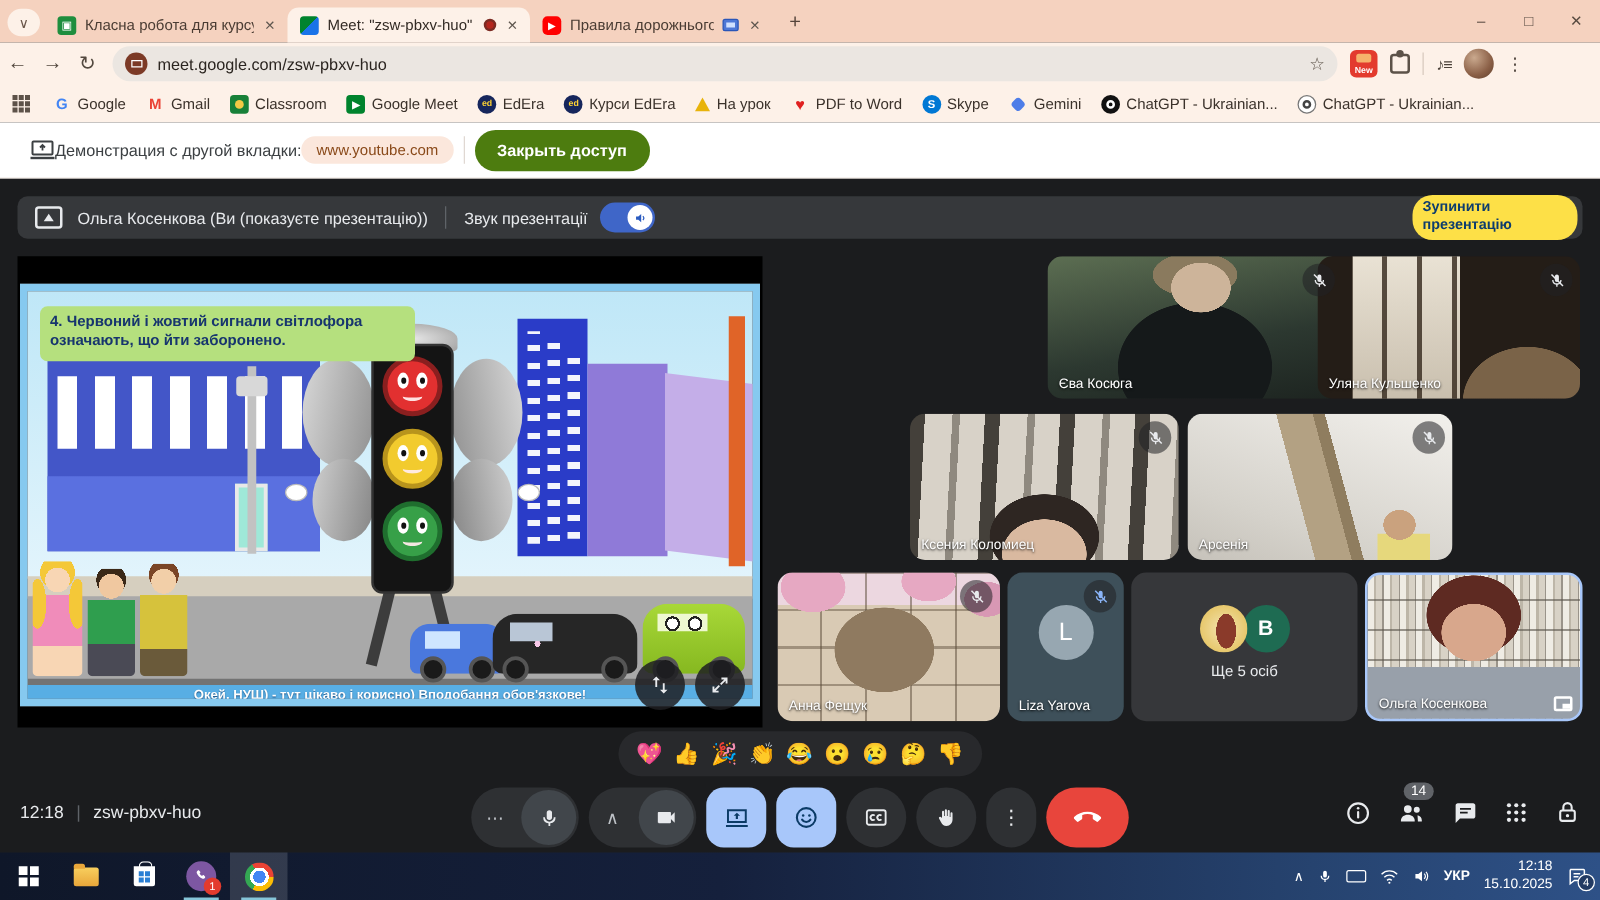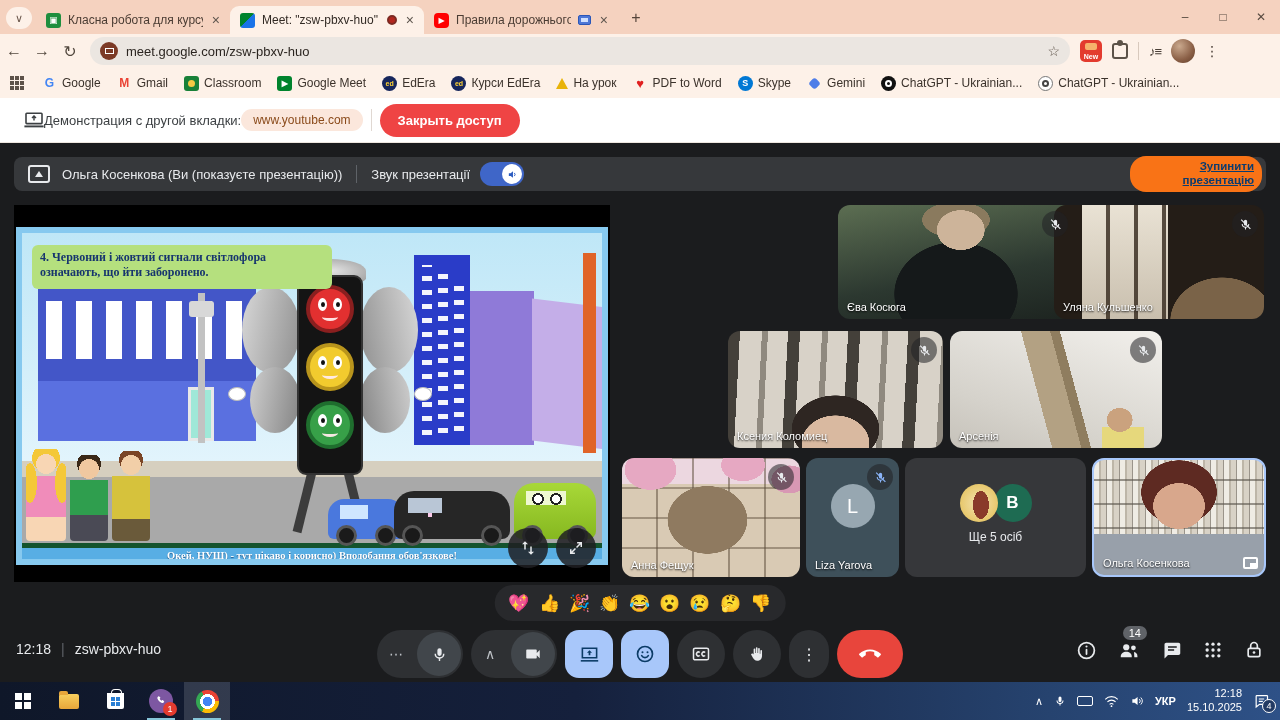--- a/index.html
+++ b/index.html
@@ -70,38 +70,38 @@
   .bi-gpt1 i{display:block;width:7px;height:7px;border:2px solid #fff;border-radius:50%;}
   .bi-gpt2{background:#fff;border:1px solid #777;border-radius:50%;}
   .bi-gpt2 i{display:block;width:7px;height:7px;border:2px solid #444;border-radius:50%;}
 
   
   .sharebar{position:absolute;left:0;top:98px;width:1280px;height:45px;background:#ffffff;display:flex;align-items:center;gap:0;padding-left:24px;border-bottom:1px solid #eee6e0;}
   .sharebar .lap{color:#3c4043;}
   .sharebar .msg{font-size:13px;color:#3c4043;}
   .sitepill{background:#fbe7dc;color:#8a4a1a;font-size:12px;padding:4px 12px;border-radius:13px;}
   .sharediv{width:1px;height:22px;background:#e0d8d2;margin:0 8px;}
-  .stopshare{background:#ef4444;color:#fff;font-size:13px;font-weight:bold;padding:9px 18px;border-radius:19px;border:none;}
+  .stopshare{background:#4d7c0f;color:#fff;font-size:13px;font-weight:bold;padding:9px 18px;border-radius:19px;border:none;}
 
   
   .meet{position:absolute;left:0;top:143px;width:1280px;height:539px;background:#1b1c1e;}
   .pbar{position:absolute;left:14px;top:14px;width:1252px;height:34px;background:#36383b;border-radius:8px;display:flex;align-items:center;padding:0 4px 0 14px;color:#e8eaed;}
   .pbar .picon{width:22px;height:18px;border:2px solid #e8eaed;border-radius:3px;display:flex;align-items:center;justify-content:center;margin-right:12px;}
   .pbar .picon i{display:block;width:0;height:0;border-left:4px solid transparent;border-right:4px solid transparent;border-bottom:6px solid #e8eaed;}
   .pbar .pname{font-size:13px;}
   .pbar .pdiv{width:1px;height:18px;background:#5f6368;margin:0 14px;}
   .pbar .plabel{font-size:13px;margin-right:10px;}
   .toggle{width:44px;height:24px;border-radius:12px;background:#3f66c8;position:relative;}
   .toggle .knob{position:absolute;right:2px;top:2px;width:20px;height:20px;border-radius:50%;background:#fff;display:flex;align-items:center;justify-content:center;color:#2a5bc0;}
-  .stopPres{margin-left:auto;width:132px;background:#f97316;color:#0d3c6e;font-size:11.5px;font-weight:bold;text-align:right;
-    border-radius:16px;padding:4px 8px;line-height:1.2;border:none;text-decoration:underline;}
+  .stopPres{margin-left:auto;width:132px;background:#fde047;color:#0d3c6e;font-size:11.5px;font-weight:bold;text-align:left;
+    border-radius:16px;padding:4px 8px;line-height:1.2;border:none;}
 
   
   .stage{position:absolute;left:14px;top:62px;width:596px;height:377px;background:#000;}
-  .slide{position:absolute;left:2px;right:2px;top:22px;bottom:17px;background:#14532d;border:6px solid #86c9ef;overflow:hidden;font-family:Liberation Serif, serif;}
+  .slide{position:absolute;left:2px;right:2px;top:22px;bottom:17px;background:#737373;border:6px solid #86c9ef;overflow:hidden;}
   .sky{position:absolute;left:0;right:0;top:0;height:230px;background:linear-gradient(#bfe7f7,#e2f4fc);}
   .sidewalk{position:absolute;left:0;right:0;bottom:80px;height:18px;background:#d6cfbf;}
   .road{position:absolute;left:0;right:0;bottom:16px;height:66px;background:#a9a9a9;}
   .bldgL{position:absolute;left:16px;top:40px;width:218px;height:168px;background:
     linear-gradient(#5a70e0,#5a70e0) 0 108px/218px 60px no-repeat,
     repeating-linear-gradient(90deg,#fff 0 16px,rgba(255,255,255,0) 16px 30px) 8px 28px/202px 58px no-repeat,
     #4356c8;}
   .bldgL i{position:absolute;left:150px;bottom:0;width:26px;height:54px;background:#9fe8d8;border:3px solid #e8e8e8;}
   .pole{position:absolute;left:176px;top:60px;width:7px;height:150px;background:#c2c2c2;}
   .pole::before{content:"";position:absolute;top:8px;left:-9px;width:25px;height:16px;background:#d8d8d8;border-radius:3px;}

